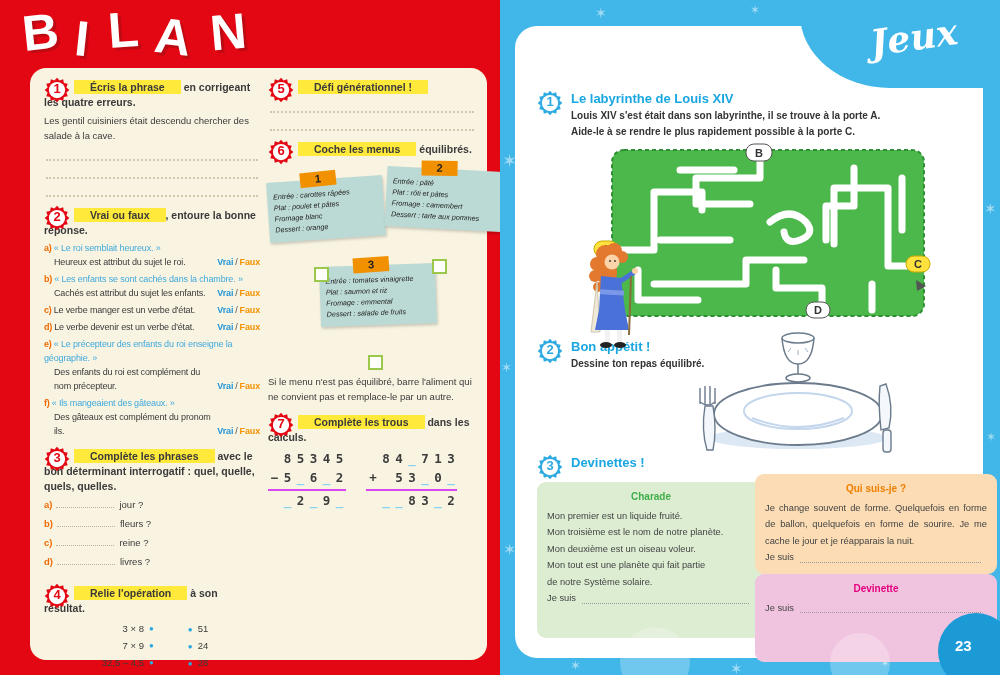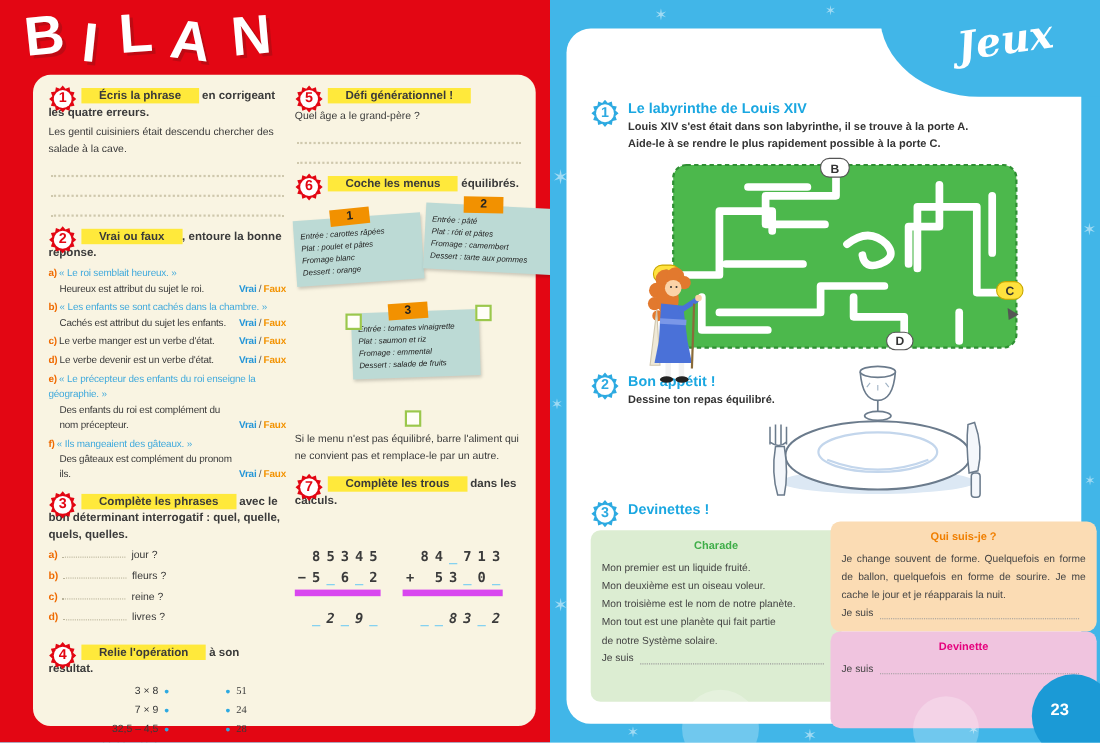--- a/index.html
+++ b/index.html
@@ -39,43 +39,43 @@
   .ind{padding-left:10px;}
   .vf{white-space:nowrap;font-weight:800;margin-left:4px;}
   .vrai{color:#2496d8}.vfsep{color:#555;font-weight:400;margin:0 2px}.faux{color:#f39200}
   
   .q-item{height:19px;font-size:9.5px;}
   .q-blank{display:inline-block;width:58px;border-bottom:1.5px dotted #b9b39a;margin:0 5px 0 2px;}
   
   .m-row{display:flex;align-items:center;height:17px;font-size:9.5px;}
   .m-op{width:100px;text-align:right;}
   .dot{color:#2da9e1;font-size:8px;margin:0 5px;}
-  .m-res{margin-left:41px;font-family:Liberation Serif, serif;}
+  .m-res{margin-left:24px;}
   
   .notes-wrap{position:relative;height:205px;margin-top:8px;}
   .note{position:absolute;width:104px;background:#bcdad5;box-shadow:1px 2px 3px rgba(0,0,0,.18);
         padding:9px 6px 6px;font-style:italic;font-size:7.2px;line-height:1.55;color:#222;}
   .tape{position:absolute;top:-8px;left:34px;width:36px;height:15px;background:#f29100;
         transform:rotate(-2deg);color:#222;font-weight:800;text-align:center;
         font-size:11px;line-height:15px;font-style:normal;}
   .note1{left:0;top:14px;transform:rotate(-4deg)}
   .note2{left:118px;top:4px;transform:rotate(3deg)}
   .note3{left:52px;top:100px;transform:rotate(-2deg)}
   .cb{position:absolute;width:11px;height:11px;border:2px solid #9bc74c;background:#fffef8;}
   .cb1{left:46px;top:102px}.cb2{left:164px;top:94px}.cb3{left:100px;top:190px}
   .ex6-note{font-size:9.5px;line-height:15px;margin-top:4px;}
   
   .calcs{margin-top:6px;}
   .calc{display:inline-block;vertical-align:top;font-family:"DejaVu Sans Mono",monospace;
-        font-weight:700;font-size:12.5px;color:#3b3b3b;margin-top:29px;}
+        font-weight:700;font-size:12.5px;color:#3b3b3b;}
   .calc1{margin-right:16px;}
   .crow{display:block;height:19px;white-space:nowrap;}
   .cell{display:inline-block;width:13px;text-align:center;}
   .blank{color:#85d1f0;}
-  .sum{border-top:6px solid #d946ef;padding-top:12px;height:21px;font-style:italic;}
+  .sum{border-top:2px solid #d946ef;padding-top:2px;height:21px;}
   
   .page-right{position:absolute;left:500px;top:0;width:500px;height:675px;background:#41b6e8;}
   .panel-white{position:absolute;left:15px;top:26px;width:468px;height:632px;
                background:#ffffff;border-radius:22px;z-index:1;}
   .corner-blob{position:absolute;right:0;top:0;width:200px;height:88px;background:#41b6e8;
                border-bottom-left-radius:90px 74px;z-index:2;}
   .jeux-title{position:absolute;right:42px;top:16px;font-family:"DejaVu Serif",serif;
               font-style:italic;font-weight:700;font-size:36px;color:#fff;transform:rotate(-8deg);}
   .star{position:absolute;color:rgba(255,255,255,.5);z-index:0;}
   .g-block{position:absolute;padding-left:34px;}
@@ -241,21 +241,20 @@
 
       <div class="ex">
         <span class="badge badge-red">
           <svg width="26" height="26" viewBox="0 0 40 40">
               <polygon fill="#e30613" points="39,20 34.5,23.9 36.5,29.5 30.6,30.6 29.5,36.5 23.9,34.5 20,39 16.1,34.5 10.5,36.5 9.4,30.6 3.5,29.5 5.5,23.9 1,20 5.5,16.1 3.5,10.5 9.4,9.4 10.5,3.5 16.1,5.5 20,1 23.9,5.5 29.5,3.5 30.6,9.4 36.5,10.5 34.5,16.1"></polygon>
               <circle cx="20" cy="20" r="12.5" fill="#fff"></circle>
             </svg>
           <span class="num">5</span>
         </span>
         <div class="ex-title"><span class="hl">Défi générationnel !</span></div>
-        <div class="ex-body">Quel âge a le grand-père ?</div>
         <div class="write-line"></div>
         <div class="write-line"></div>
       </div>
 
       <div class="ex">
         <span class="badge badge-red">
           <svg width="26" height="26" viewBox="0 0 40 40">
               <polygon fill="#e30613" points="39,20 34.5,23.9 36.5,29.5 30.6,30.6 29.5,36.5 23.9,34.5 20,39 16.1,34.5 10.5,36.5 9.4,30.6 3.5,29.5 5.5,23.9 1,20 5.5,16.1 3.5,10.5 9.4,9.4 10.5,3.5 16.1,5.5 20,1 23.9,5.5 29.5,3.5 30.6,9.4 36.5,10.5 34.5,16.1"></polygon>
               <circle cx="20" cy="20" r="12.5" fill="#fff"></circle>
             </svg>
@@ -442,22 +441,22 @@
             <circle cx="20" cy="20" r="12.5" fill="#fff"></circle>
           </svg>
         <span class="num">3</span>
       </span>
       <div class="g-title">Devinettes !</div>
     </div>
 
     <div class="riddle-box box-charade">
       <div class="rb-title">Charade</div>
       <div>Mon premier est un liquide fruité.</div>
+      <div>Mon troisième est le nom de notre planète.</div>
       <div>Mon deuxième est un oiseau voleur.</div>
-      <div>Mon troisième est le nom de notre planète.</div>
       <div>Mon tout est une planète qui fait partie</div>
       <div>de notre Système solaire.</div>
       <div class="je-suis">
           <span>Je suis</span>
           <span class="ans-line"></span>
         </div>
     </div>
 
     <div class="riddle-box box-qui">
       <div class="rb-title">Qui suis-je ?</div>

